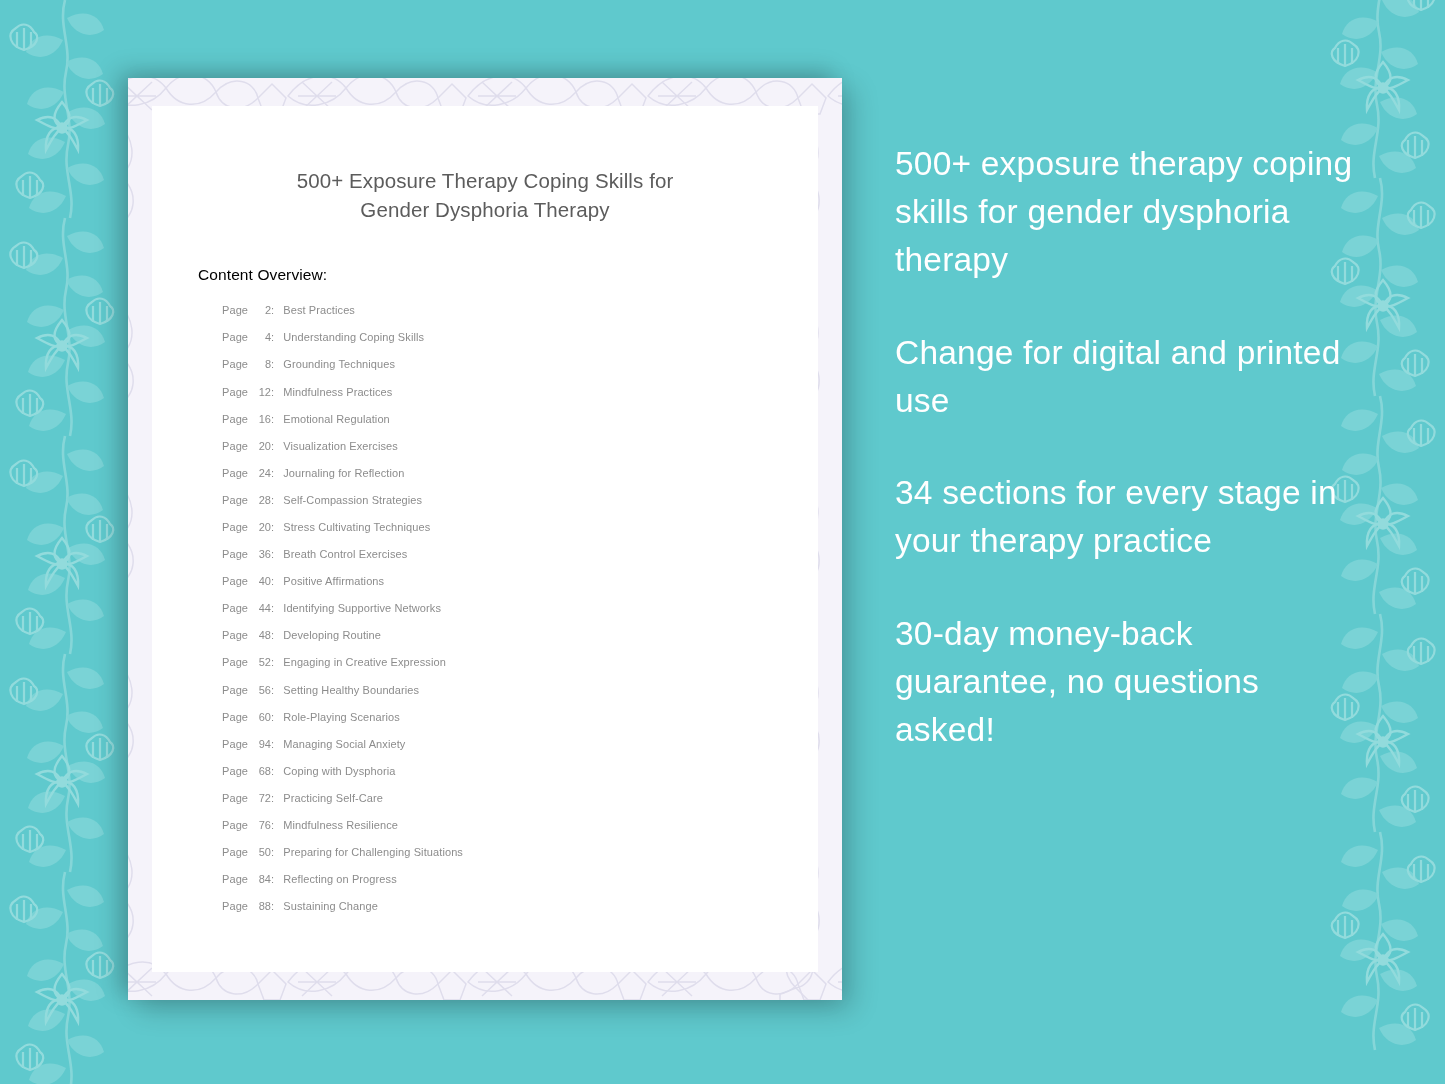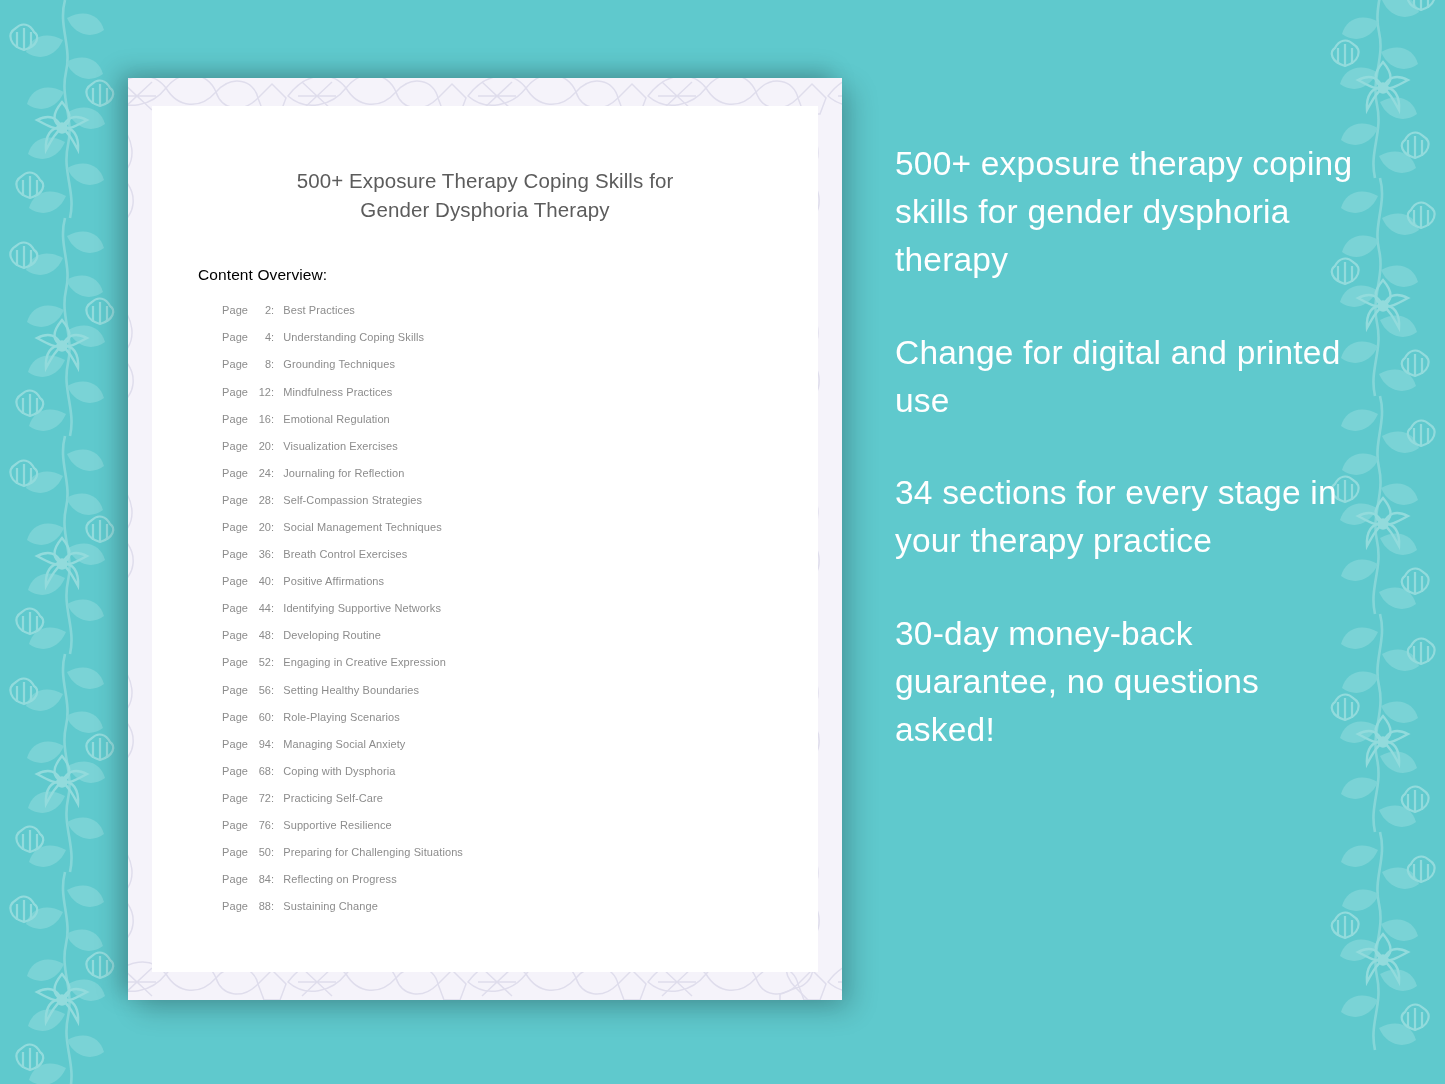--- a/index.html
+++ b/index.html
@@ -279,21 +279,21 @@
           <li class="toc-row">
             <span class="toc-page-label">Page</span>
             <span class="toc-page-num">28</span>
             <span class="toc-colon">:</span>
             <span class="toc-title">Self-Compassion Strategies</span>
           </li>
           <li class="toc-row">
             <span class="toc-page-label">Page</span>
             <span class="toc-page-num">20</span>
             <span class="toc-colon">:</span>
-            <span class="toc-title">Social Management Techniques</span>
+            <span class="toc-title">Stress Cultivating Techniques</span>
           </li>
           <li class="toc-row">
             <span class="toc-page-label">Page</span>
             <span class="toc-page-num">36</span>
             <span class="toc-colon">:</span>
             <span class="toc-title">Breath Control Exercises</span>
           </li>
           <li class="toc-row">
             <span class="toc-page-label">Page</span>
             <span class="toc-page-num">40</span>
@@ -345,21 +345,21 @@
           <li class="toc-row">
             <span class="toc-page-label">Page</span>
             <span class="toc-page-num">72</span>
             <span class="toc-colon">:</span>
             <span class="toc-title">Practicing Self-Care</span>
           </li>
           <li class="toc-row">
             <span class="toc-page-label">Page</span>
             <span class="toc-page-num">76</span>
             <span class="toc-colon">:</span>
-            <span class="toc-title">Supportive Resilience</span>
+            <span class="toc-title">Mindfulness Resilience</span>
           </li>
           <li class="toc-row">
             <span class="toc-page-label">Page</span>
             <span class="toc-page-num">50</span>
             <span class="toc-colon">:</span>
             <span class="toc-title">Preparing for Challenging Situations</span>
           </li>
           <li class="toc-row">
             <span class="toc-page-label">Page</span>
             <span class="toc-page-num">84</span>

